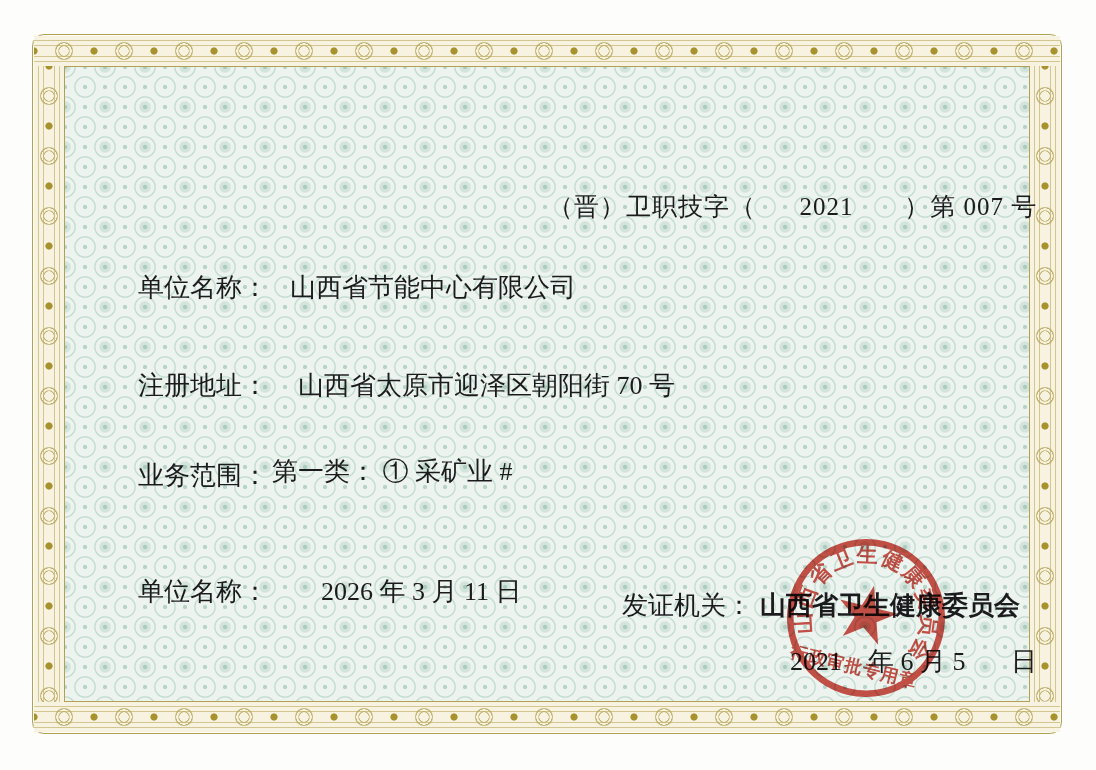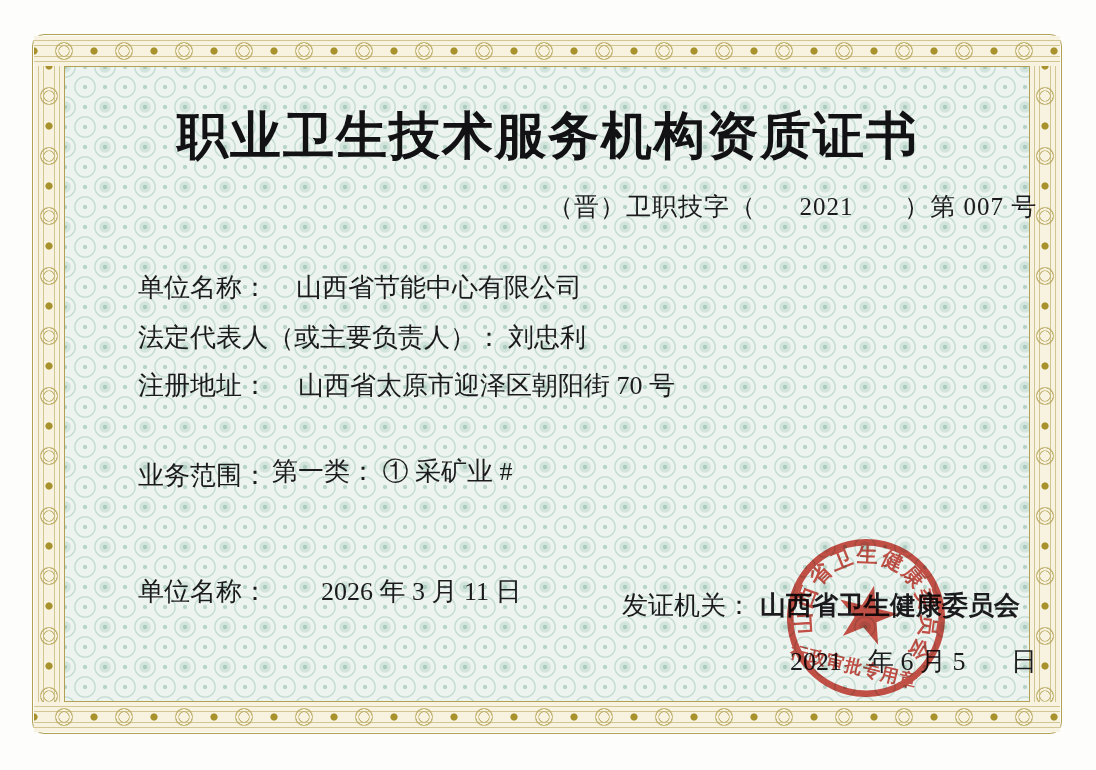--- a/index.html
+++ b/index.html
@@ -94,29 +94,25 @@
 
 <div class="certificate">
 
   <div class="frame-outline"></div>
   <div class="band h top"></div>
   <div class="band h bottom"></div>
   <div class="band v left"></div>
   <div class="band v right"></div>
   <div class="inner"></div>
 
-  <div class="title">职业卫生技术服务机构资质证书</div>
 
   <div class="cert-no">（晋）卫职技字（      2021       ）第 007 号</div>
 
   <div class="row" style="top:270px">
-    <span class="label">单位名称：</span><span class="value" style="margin-left:28px">山西省节能中心有限公司</span>
-  </div>
-  <div class="row" style="top:320px">
-    <span class="label">法定代表人（或主要负责人）：</span><span class="value" style="margin-left:6px">刘忠利</span>
+    <span class="label">单位名称：</span><span class="value" style="margin-left:22px">山西省节能中心有限公司</span>
   </div>
   <div class="row" style="top:368px">
     <span class="label">注册地址：</span><span class="value" style="margin-left:30px">山西省太原市迎泽区朝阳街 70 号</span>
   </div>
   <div class="row" style="top:458px">
     <span class="label">业务范围：</span><span class="value" style="margin-left:4px;position:relative;top:-4px">第一类：  ① 采矿业  #</span>
   </div>
 
   <div class="row" style="top:574px">
     <span class="label">单位名称：</span><span class="value" style="margin-left:53px">2026 年 3 月 11 日</span>

